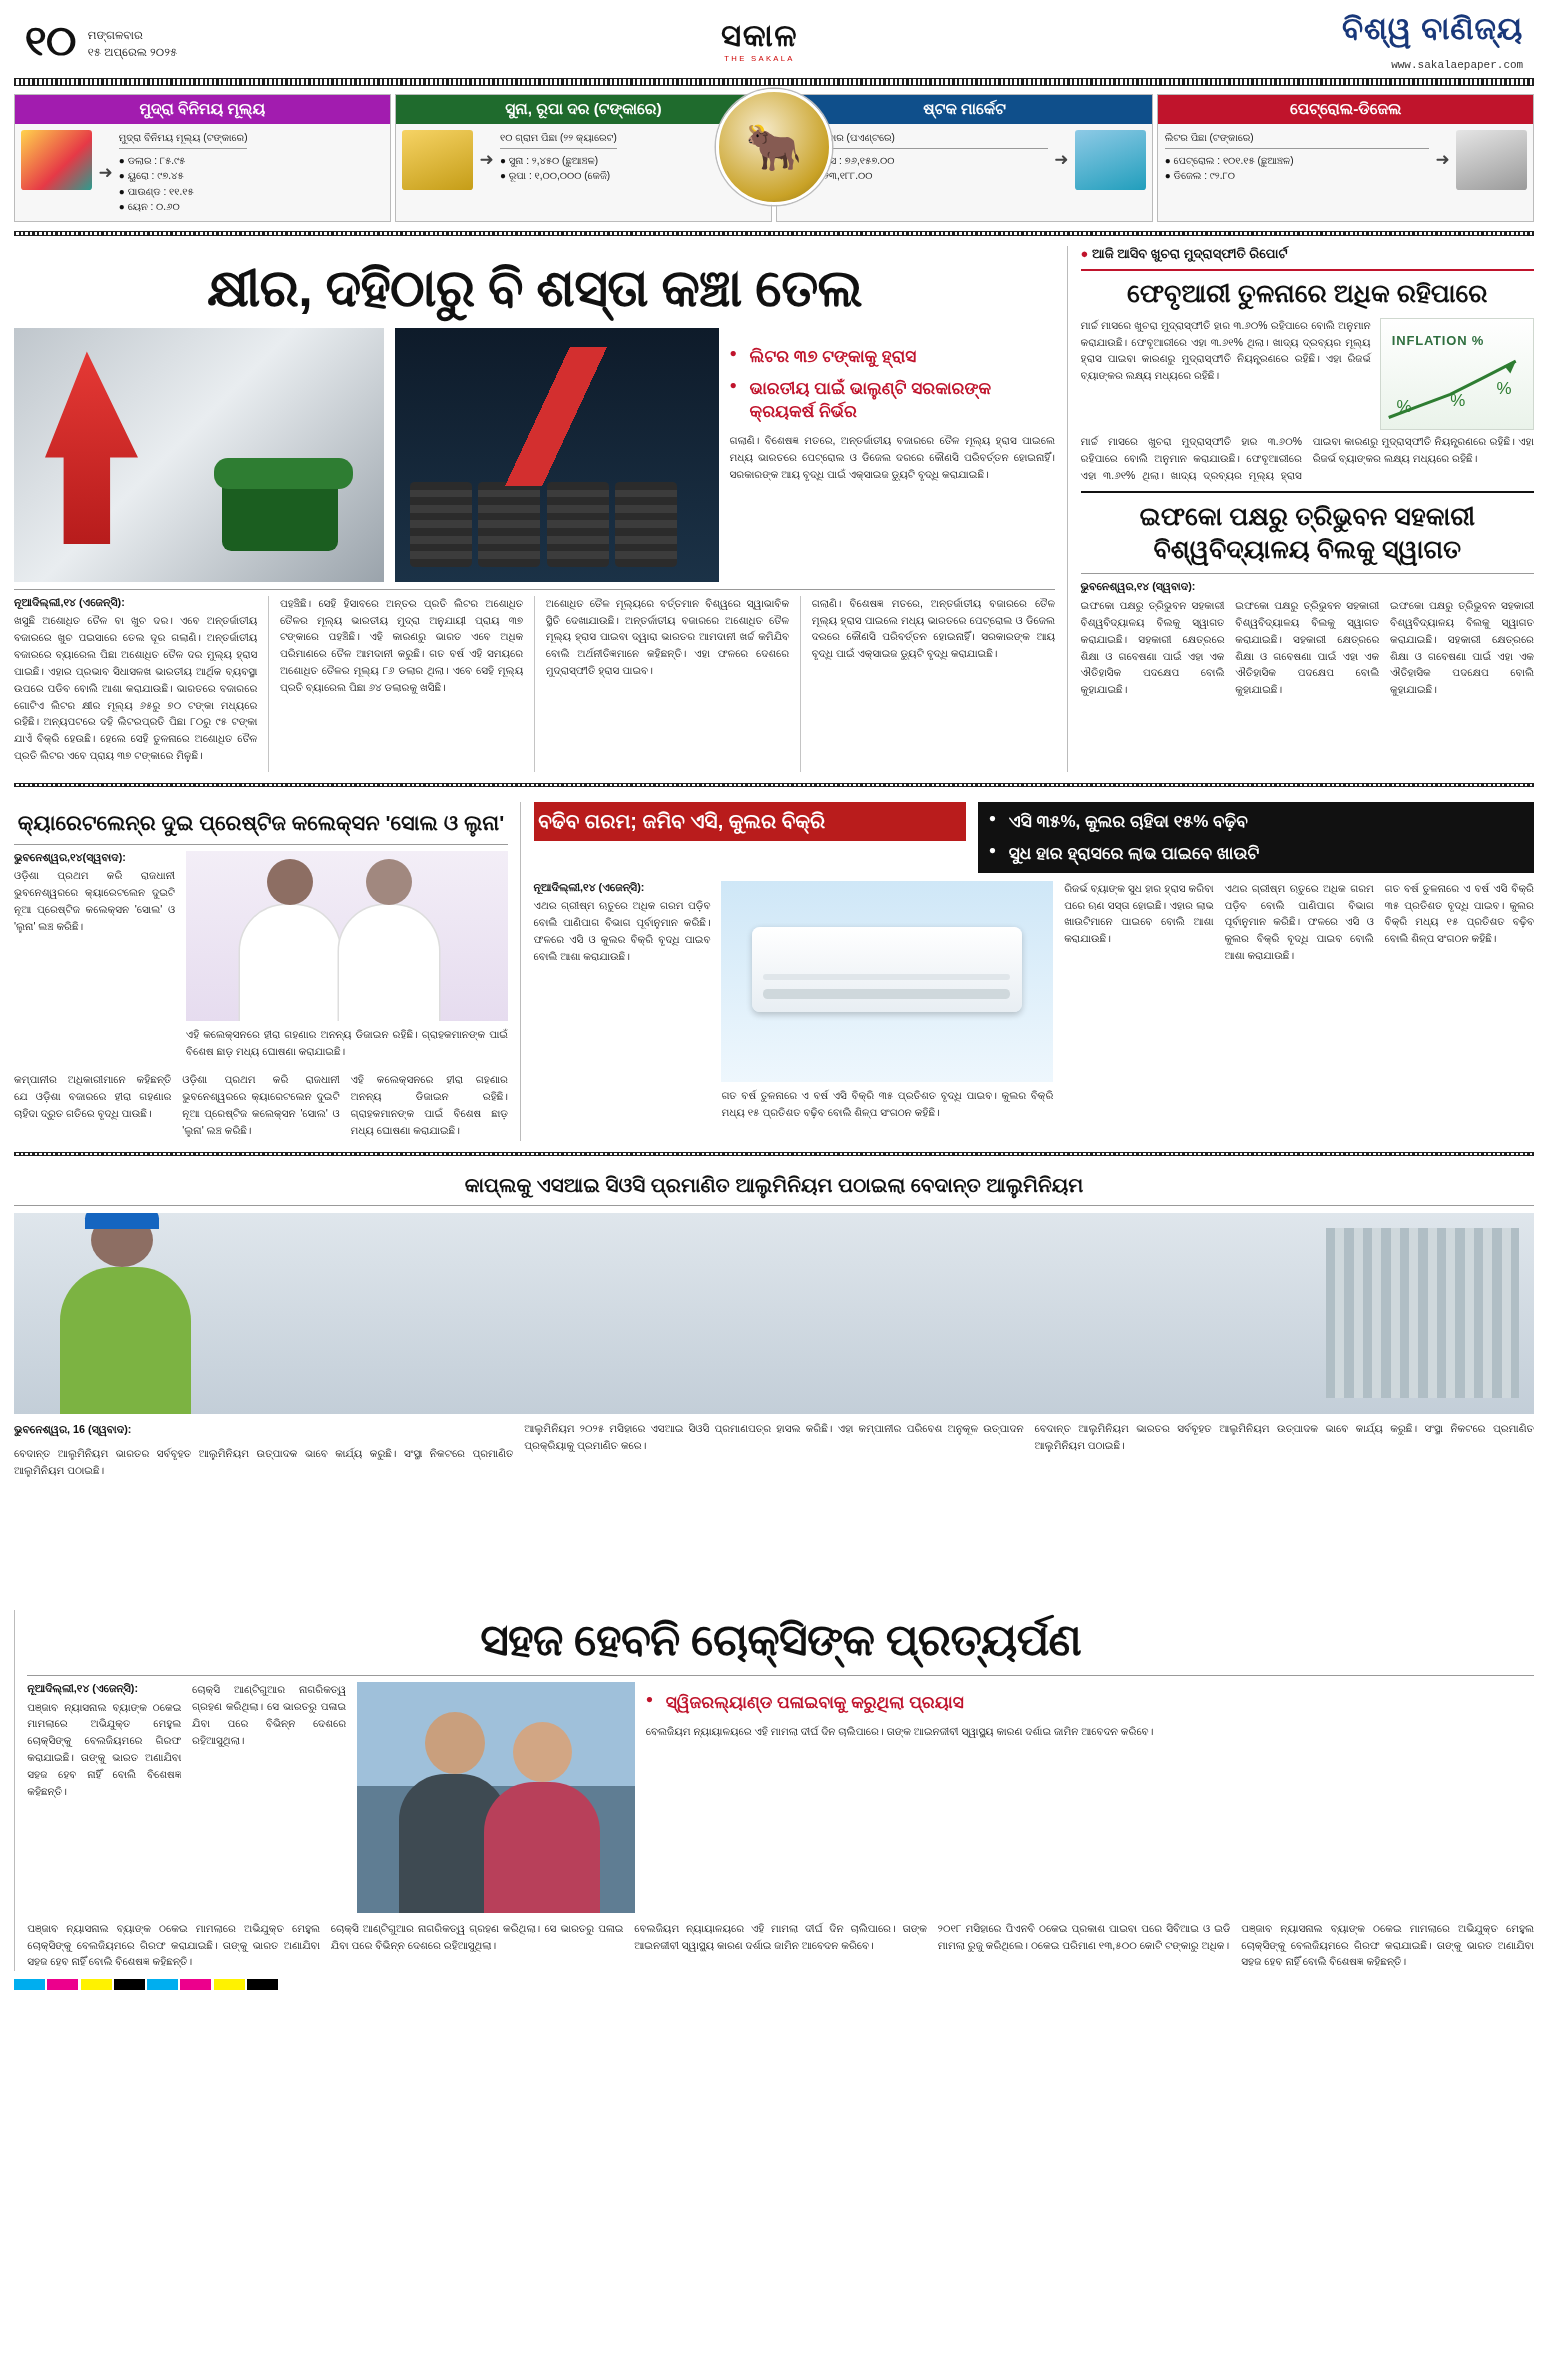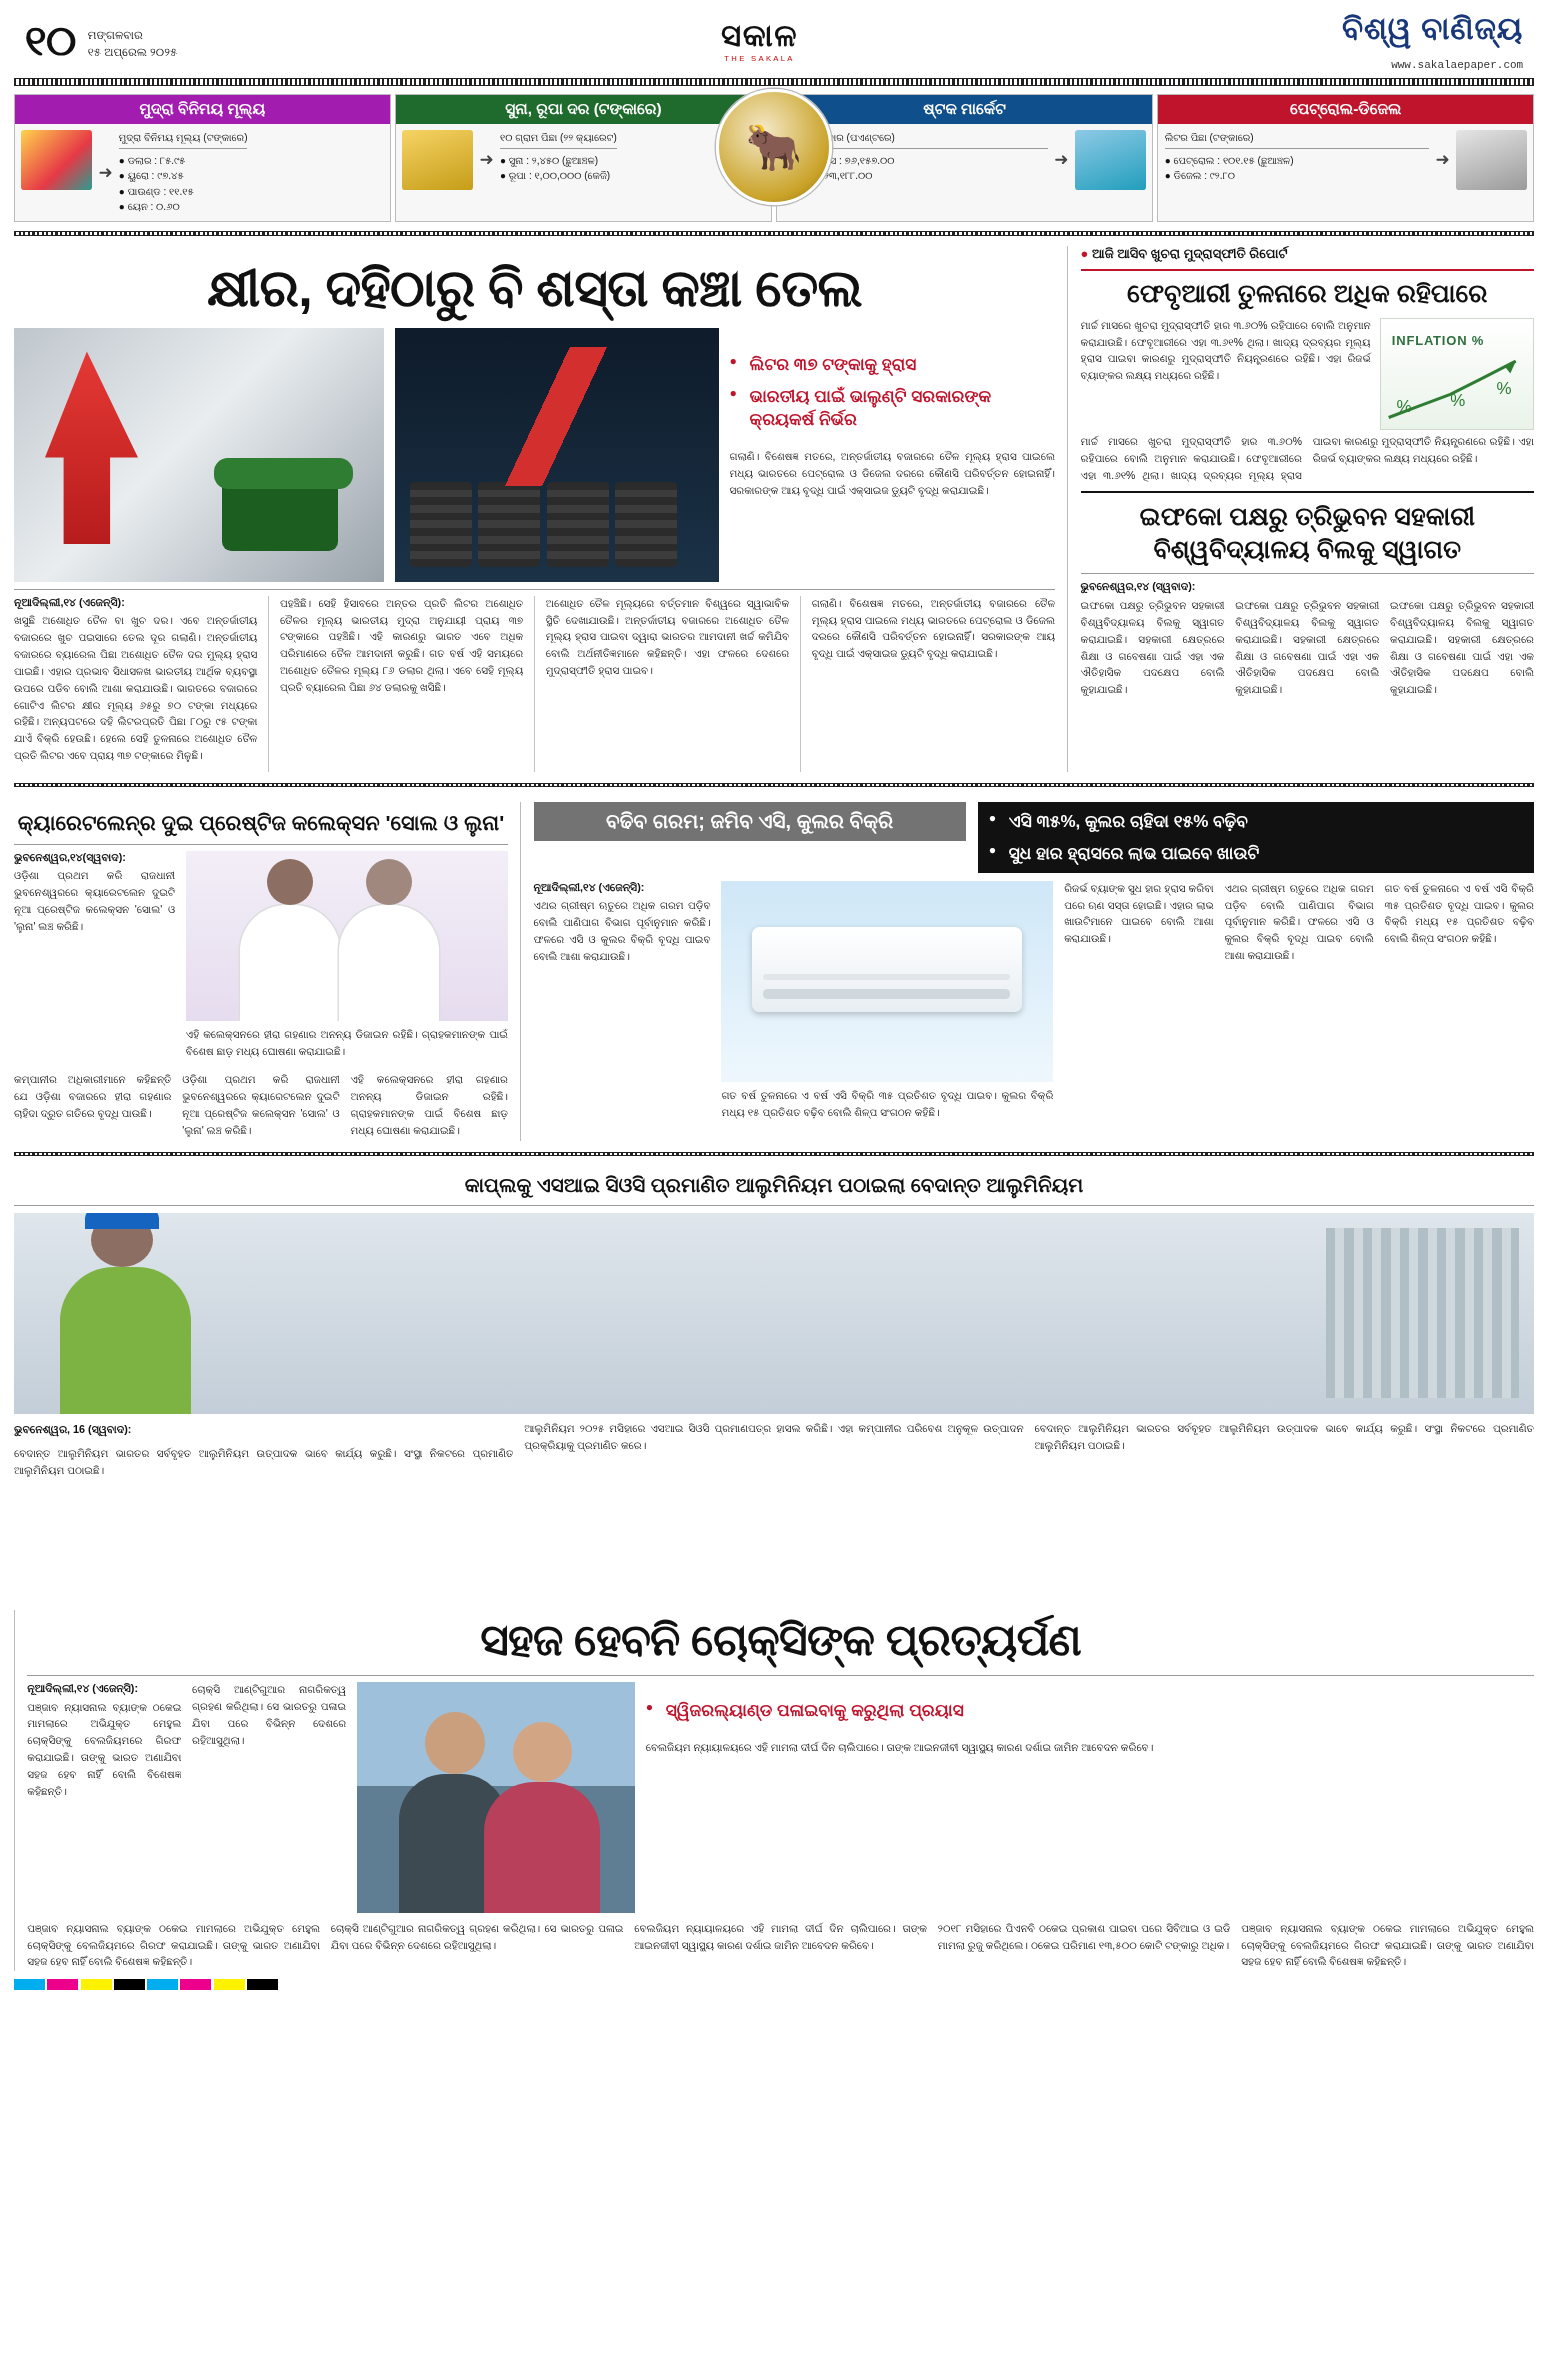--- a/index.html
+++ b/index.html
@@ -39,27 +39,27 @@
   .tk4 .tk-head { background:#c0142c; }
   .bull { position:absolute; left:50%; top:-4.6px; transform:translateX(-50%); width:116px; height:116px; border-radius:50%; background:radial-gradient(circle at 40% 35%,#f5e9c8,#c9a227 70%,#8c6d12); border:3.9px solid #fff; box-shadow:0 0 0 1.5px #bbb; z-index:5; display:flex; align-items:center; justify-content:center; font-size:46px; color:#6b4f06;}
   .sw-money { background:linear-gradient(135deg,#ffd34d,#e63946 60%,#2a9d8f); }
   .sw-gold { background:linear-gradient(160deg,#f6d365,#c59d17); }
   .sw-bldg { background:linear-gradient(160deg,#8ecae6,#219ebc); }
   .sw-oil { background:linear-gradient(160deg,#e5e5e5,#9a9a9a); }
   .arrow-r { font-size:17px; color:#444; align-self:center; }
   .hr-thin { border-top:0.8px solid #999; margin:6.2px 0; }
 
   .banner { background:#c0142c; color:#fff; text-align:center; font-size:21px; font-weight:bold; padding:7px 4.6px; letter-spacing:0.4px; }
-  .banner-dark { background:#737373; color:#fff; text-align:center; font-size:20px; font-weight:bold; padding:7.7px 4.6px; }
+  .banner-dark { background:#b91c1c; color:#fff; font-size:20px; font-weight:bold; padding:7.7px 4.6px; }
 
   h1.lead { font-size:52px; font-weight:bold; text-align:center; margin:14px 0 10.8px 0; letter-spacing:-0.8px; line-height:1.1; }
   h2.sub2 { font-size:25.4px; font-weight:bold; text-align:center; line-height:1.3; margin:6.2px 0 7.7px 0; }
   h1.big2 { font-size:44px; font-weight:bold; text-align:center; margin:4.6px 0 9.3px 0; letter-spacing:-0.8px;}
 
-  .bullets { list-style:none; margin:17px 0; padding:0; }
+  .bullets { list-style:none; margin:9px 0; padding:0; }
   .bullets li { font-size:17px; font-weight:bold; color:#c0142c; line-height:1.4; margin-bottom:7.7px; padding-left:20px; position:relative; }
   .bullets li:before { content:"●"; position:absolute; left:0; top:0; font-size:12.3px; }
   .bullets.white li { color:#fff; }
 
   .byline { font-size:10.8px; font-weight:bold; margin-bottom:4.6px; }
   .col-text { font-size:10.4px; line-height:1.62; text-align:justify; hyphens:auto; }
   .col-text p { margin:0 0 7px 0; }
 
   .photo { background:#d8d8d8; position:relative; overflow:hidden; }
 

